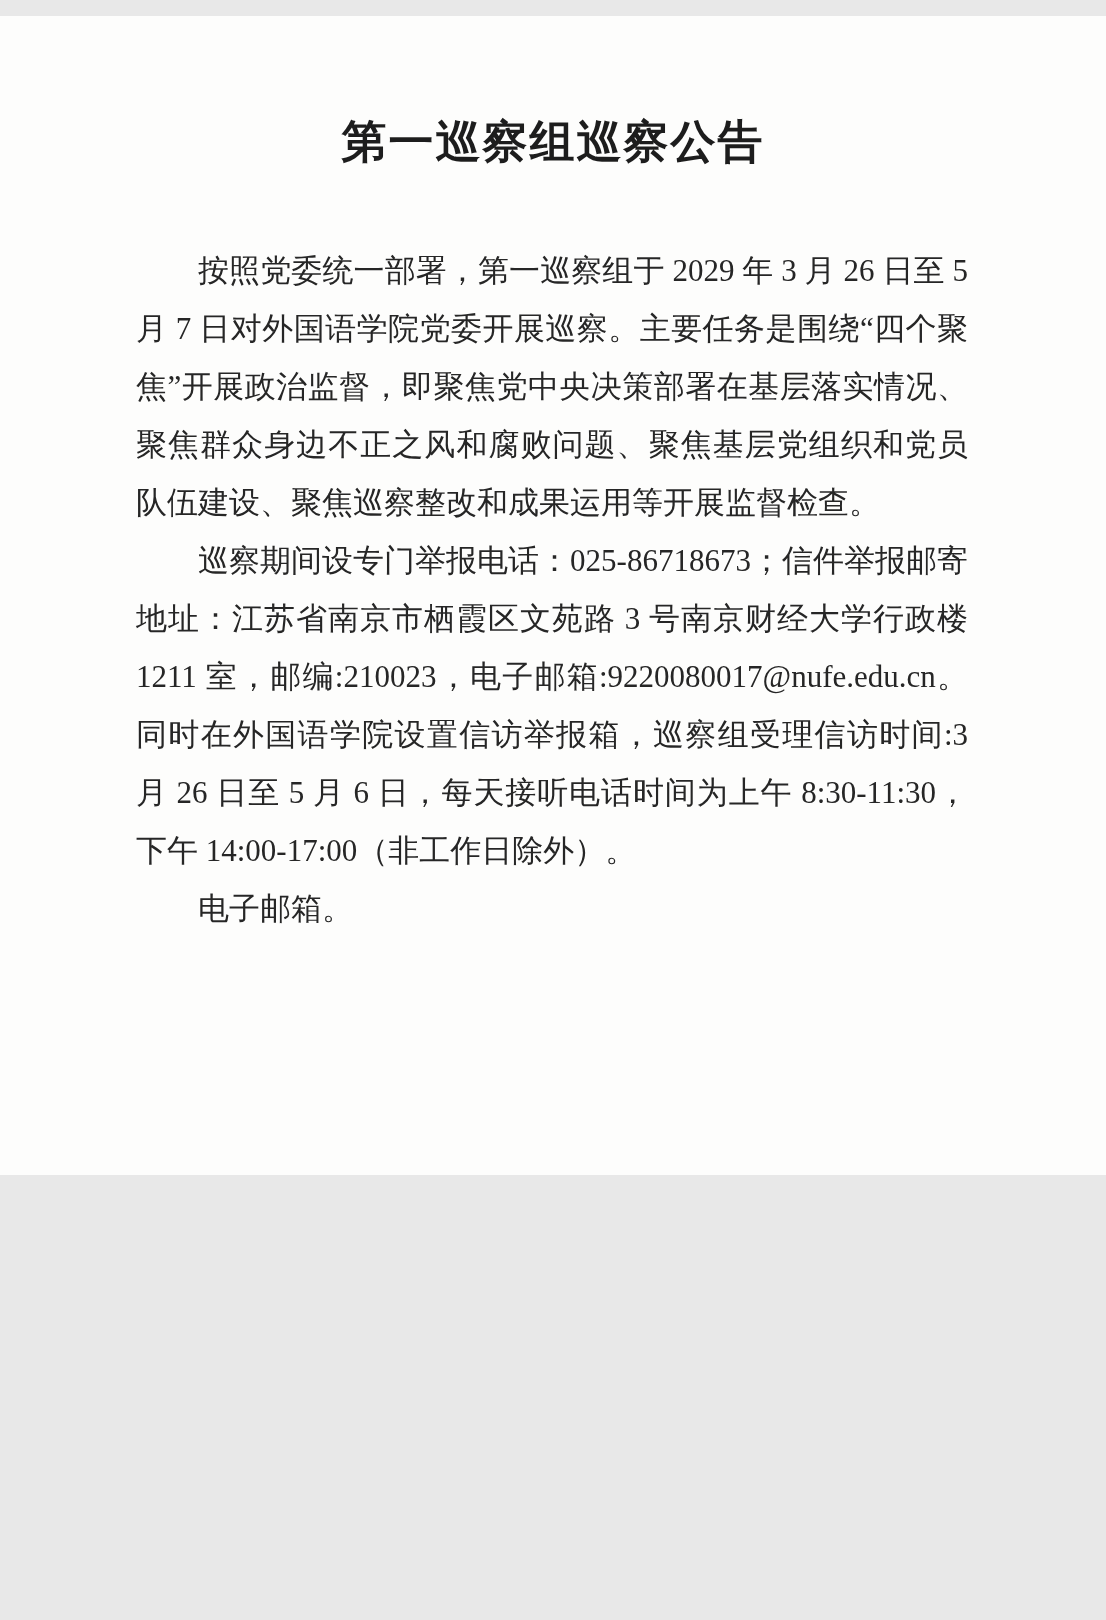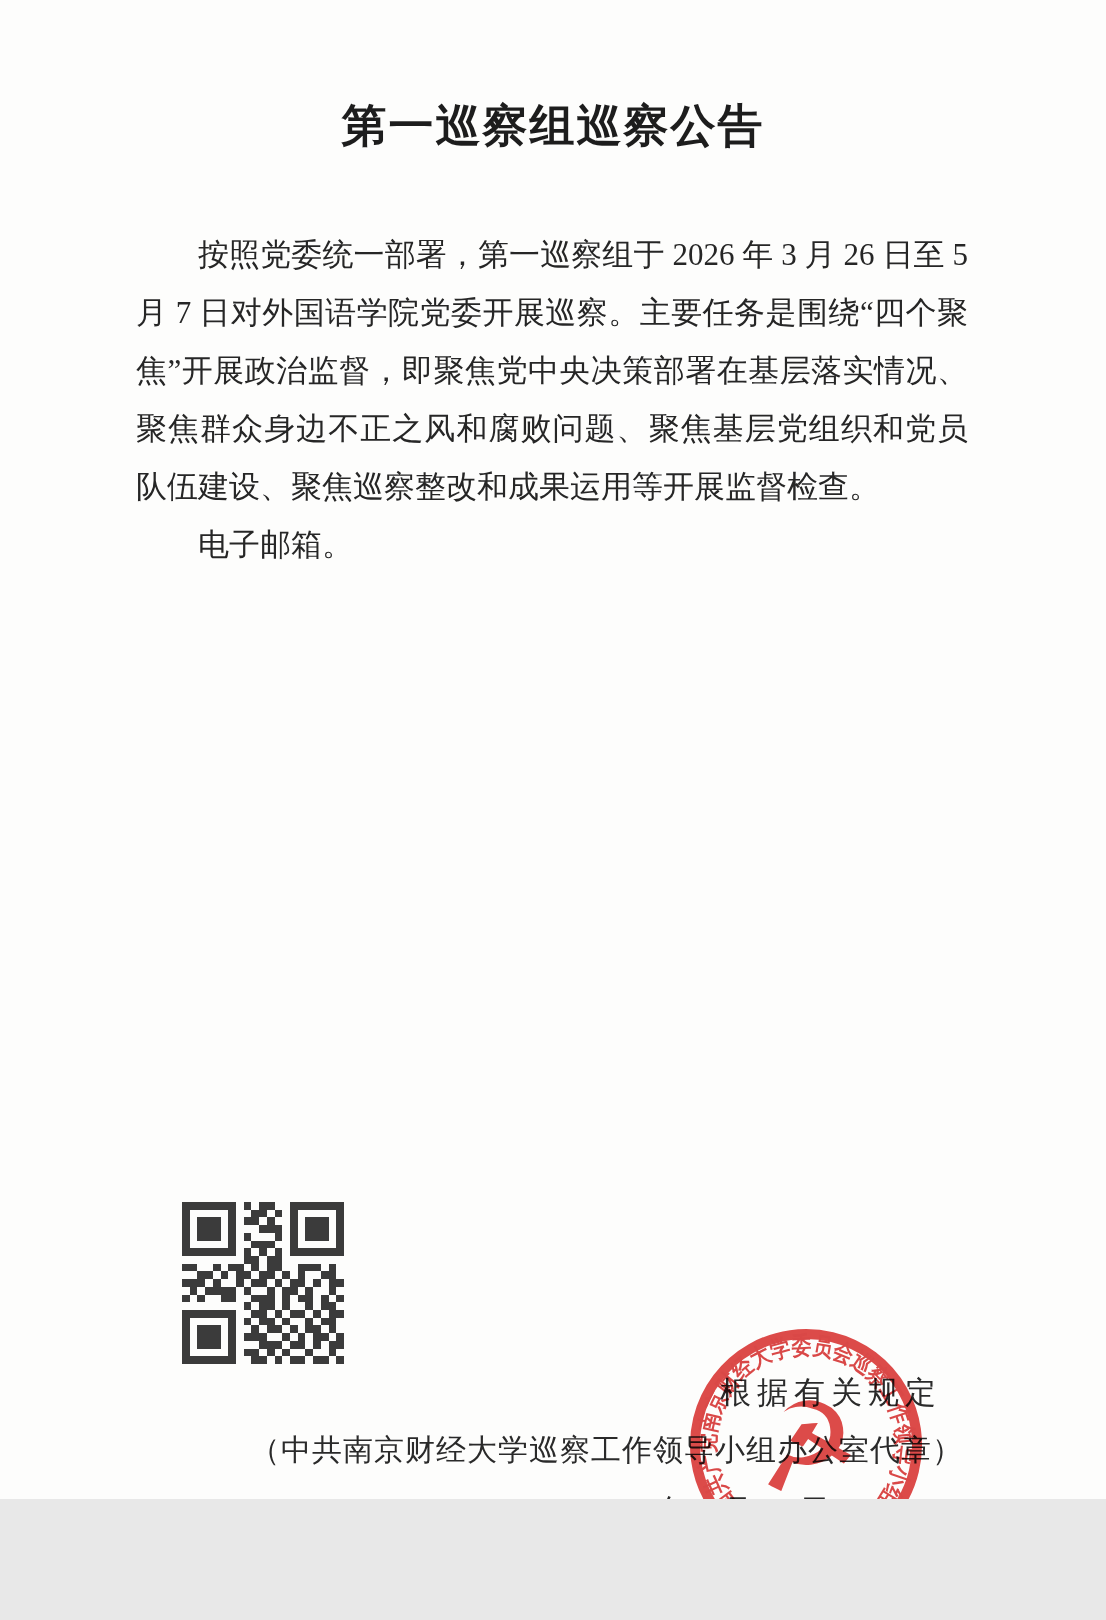--- a/index.html
+++ b/index.html
@@ -1,19 +1,19 @@
 <!DOCTYPE html>
 <html><head>
 <meta charset="utf-8">
 <style>
   html,body{margin:0;padding:0;background:#e8e8e8;}
   .page{
     position:relative;
-    width:1106px;height:1499px;
-    margin:0 auto;
+    width:1106px;height:1159px;
+    margin:16px auto;
     background:#fdfdfc;
     overflow:hidden;
     font-family:"Liberation Serif","DejaVu Serif",serif;
     color:#242424;
   }
   .title{
     position:absolute;
     left:138px;width:830px;top:96px;
     margin:0;
     text-align:center;
@@ -105,21 +105,22 @@
   }
 </style>
 </head>
 <body>
 
 <div class="page">
 
   <h1 class="title">第一巡察组巡察公告</h1>
 
   <div class="body-text">
-    <p>按照党委统一部署，第一巡察组于 2026 年 3 月 26 日至 5 月 7 日对外国语学院党委开展巡察。主要任务是围绕“四个聚焦”开展政治监督，即聚焦党中央决策部署在基层落实情况、聚焦群众身边不正之风和腐败问题、聚焦基层党组织和党员队伍建设、聚焦巡察整改和成果运用等开展监督检查。</p>
+    <p>按照党委统一部署，第一巡察组于 2029 年 3 月 26 日至 5 月 7 日对外国语学院党委开展巡察。主要任务是围绕“四个聚焦”开展政治监督，即聚焦党中央决策部署在基层落实情况、聚焦群众身边不正之风和腐败问题、聚焦基层党组织和党员队伍建设、聚焦巡察整改和成果运用等开展监督检查。</p>
+    <p>巡察期间设专门举报电话：025-86718673；信件举报邮寄地址：江苏省南京市栖霞区文苑路 3 号南京财经大学行政楼 1211 室，邮编:210023，电子邮箱:9220080017@nufe.edu.cn。同时在外国语学院设置信访举报箱，巡察组受理信访时间:3 月 26 日至 5 月 6 日，每天接听电话时间为上午 8:30-11:30，下午 14:00-17:00（非工作日除外）。</p>
     <p>电子邮箱。</p>
   </div>
 
   <div class="qr" id="qr-code">
       <div class="on"></div>
       <div class="on"></div>
       <div class="on"></div>
       <div class="on"></div>
       <div class="on"></div>
       <div class="on"></div>

